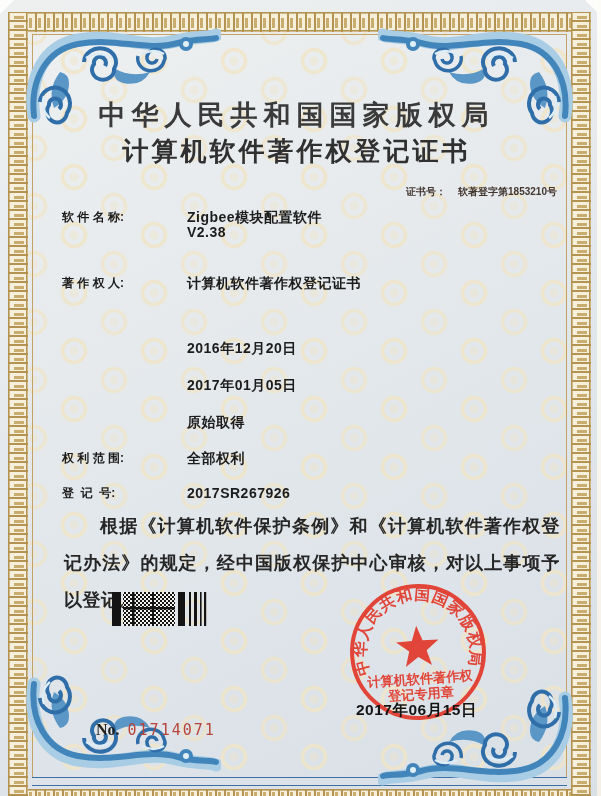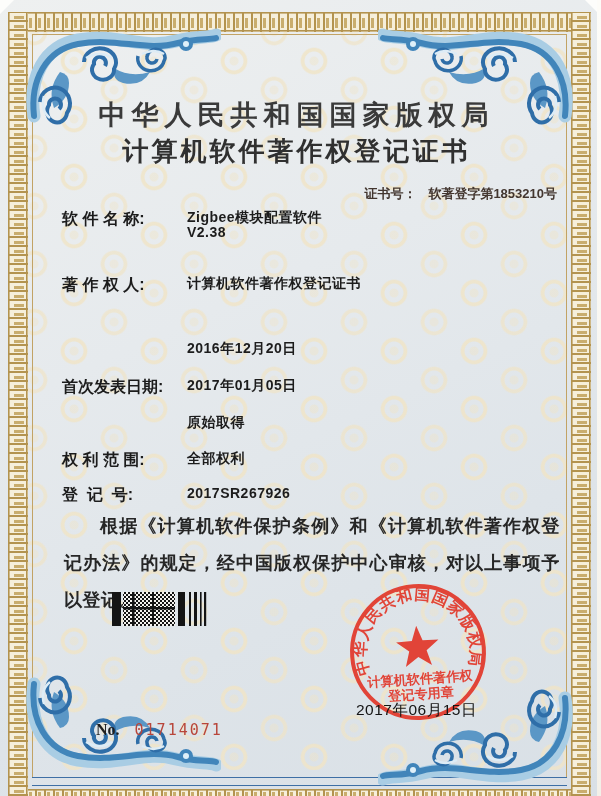--- a/index.html
+++ b/index.html
@@ -52,33 +52,33 @@
   .scan-tr{position:absolute;right:0;top:0;border-style:solid;border-width:0 16px 16px 0;border-color:transparent #fdfdfb transparent transparent;z-index:4;}
   .scan-r{position:absolute;right:0;top:0;bottom:0;width:4px;background:linear-gradient(#fdfcf8,#f3f0e8);z-index:4;}
   
   .content{position:absolute;inset:0;z-index:3;}
   .title{position:absolute;left:0;right:8px;top:97px;text-align:center;
     font-family:"Liberation Serif","DejaVu Serif",serif;font-weight:700;
     font-size:27px;letter-spacing:6px;color:#3a3a3a;}
   .subtitle{position:absolute;left:0;right:8px;top:134px;text-align:center;
     font-family:"Liberation Serif","DejaVu Serif",serif;font-weight:900;
     font-size:26px;letter-spacing:3px;color:#303030;}
-  .certno{position:absolute;top:185px;right:44px;font-size:13px;font-weight:700;color:#43362f;}
+  .certno{position:absolute;top:185px;right:44px;font-size:10px;font-weight:700;color:#43362f;}
   .certno .gap{display:inline-block;width:12px;}
-  .lbl{position:absolute;left:62px;font-size:16px;font-weight:700;color:#1c1c1c;white-space:pre;}
+  .lbl{position:absolute;left:62px;font-size:12px;font-weight:700;color:#1c1c1c;white-space:pre;}
   .val{position:absolute;left:187px;font-size:14px;font-weight:700;color:#1c1c1c;letter-spacing:.5px;}
   .statement{position:absolute;left:64px;top:508px;width:496px;
     font-size:18px;font-weight:600;color:#262626;line-height:37px;
     text-indent:2em;letter-spacing:.5px;text-align:justify;}
   .barcode{position:absolute;left:112px;top:592px;width:97px;height:34px;}
   .seal{position:absolute;left:347px;top:581px;width:142px;height:142px;transform:rotate(-4deg);opacity:.93;}
-  .issue-date{position:absolute;left:356px;top:700px;font-size:15.5px;font-weight:400;color:#141414;letter-spacing:.5px;}
+  .issue-date{position:absolute;left:356px;top:700px;font-size:15.5px;font-weight:700;color:#141414;letter-spacing:.5px;}
   .serial{position:absolute;left:96px;top:721px;font-size:16px;color:#1f1f1f;}
   .serial .no{font-family:"Liberation Serif","DejaVu Serif",serif;font-weight:700;}
-  .serial .num{font-family:"DejaVu Sans Mono",monospace;font-size:15px;color:#b8453a;letter-spacing:2px;margin-left:15px;}
+  .serial .num{font-family:"DejaVu Sans Mono",monospace;font-size:15px;color:#b8453a;letter-spacing:2px;margin-left:8px;}
 </style>
 </head>
 <body>
 
 <svg width="0" height="0" style="position:absolute">
   <defs>
     <g id="cornerFlourish">
       <path d="M8,88 C2,50 18,18 52,12 C92,5 118,22 150,13 C170,8 184,10 190,7" fill="none" stroke="#a9cde4" stroke-width="13" stroke-linecap="round"></path>
       <path d="M8,88 C4,52 20,22 52,16 C90,9 120,24 152,15 C170,10 184,12 190,10" fill="none" stroke="#4185ba" stroke-width="6" stroke-linecap="round"></path>
       <path d="M88,40 q16,10 36,4 q-8,15 -27,11 q-11,-3 -9,-15 Z" fill="#5b97c6"></path>
@@ -126,21 +126,20 @@
 
     <span class="lbl" style="top:209px">软 件 名 称:</span>
     <span class="val" style="top:209px">Zigbee模块配置软件</span>
     <span class="val" style="top:224px">V2.38</span>
 
     <span class="lbl" style="top:275px">著 作 权 人:</span>
     <span class="val" style="top:275px">计算机软件著作权登记证书</span>
 
     <span class="val" style="top:340px">2016年12月20日</span>
 
-    <span class="lbl" style="top:377px">首次发表日期:</span>
     <span class="val" style="top:377px">2017年01月05日</span>
 
     <span class="val" style="top:414px">原始取得</span>
 
     <span class="lbl" style="top:450px">权 利 范 围:</span>
     <span class="val" style="top:450px">全部权利</span>
 
     <span class="lbl" style="top:485px">登  记  号:</span>
     <span class="val" style="top:485px">2017SR267926</span>
 

